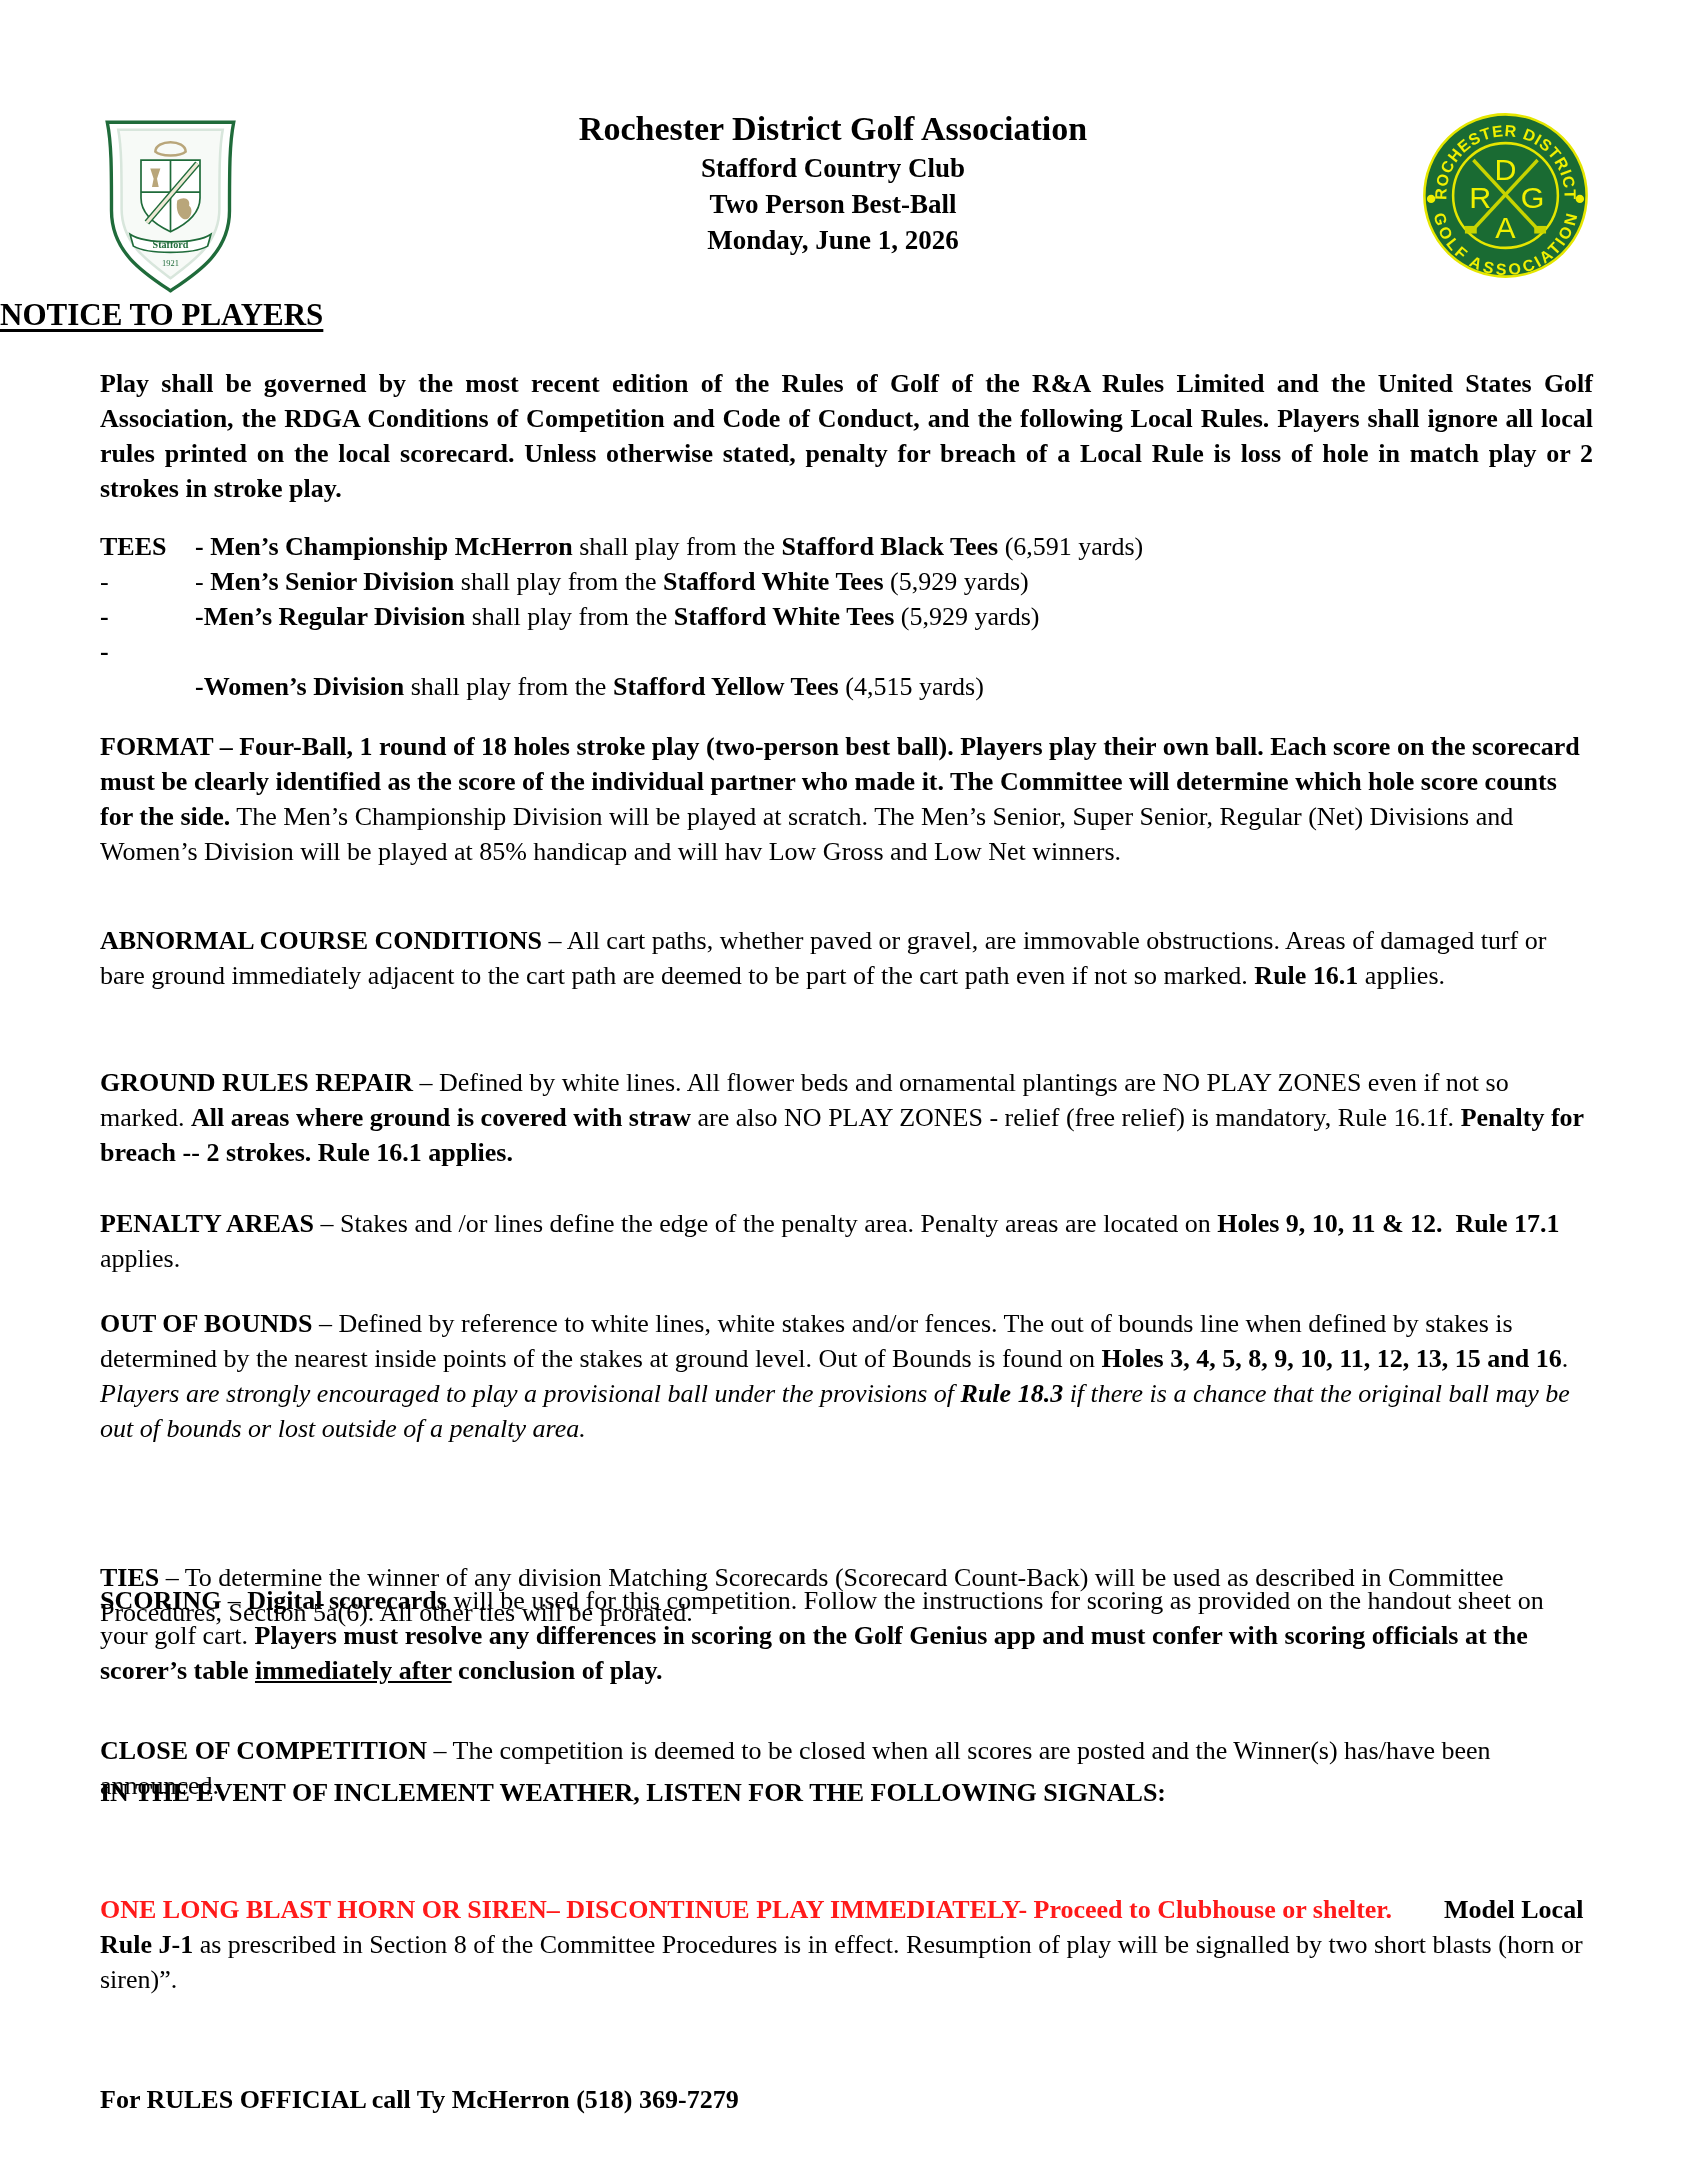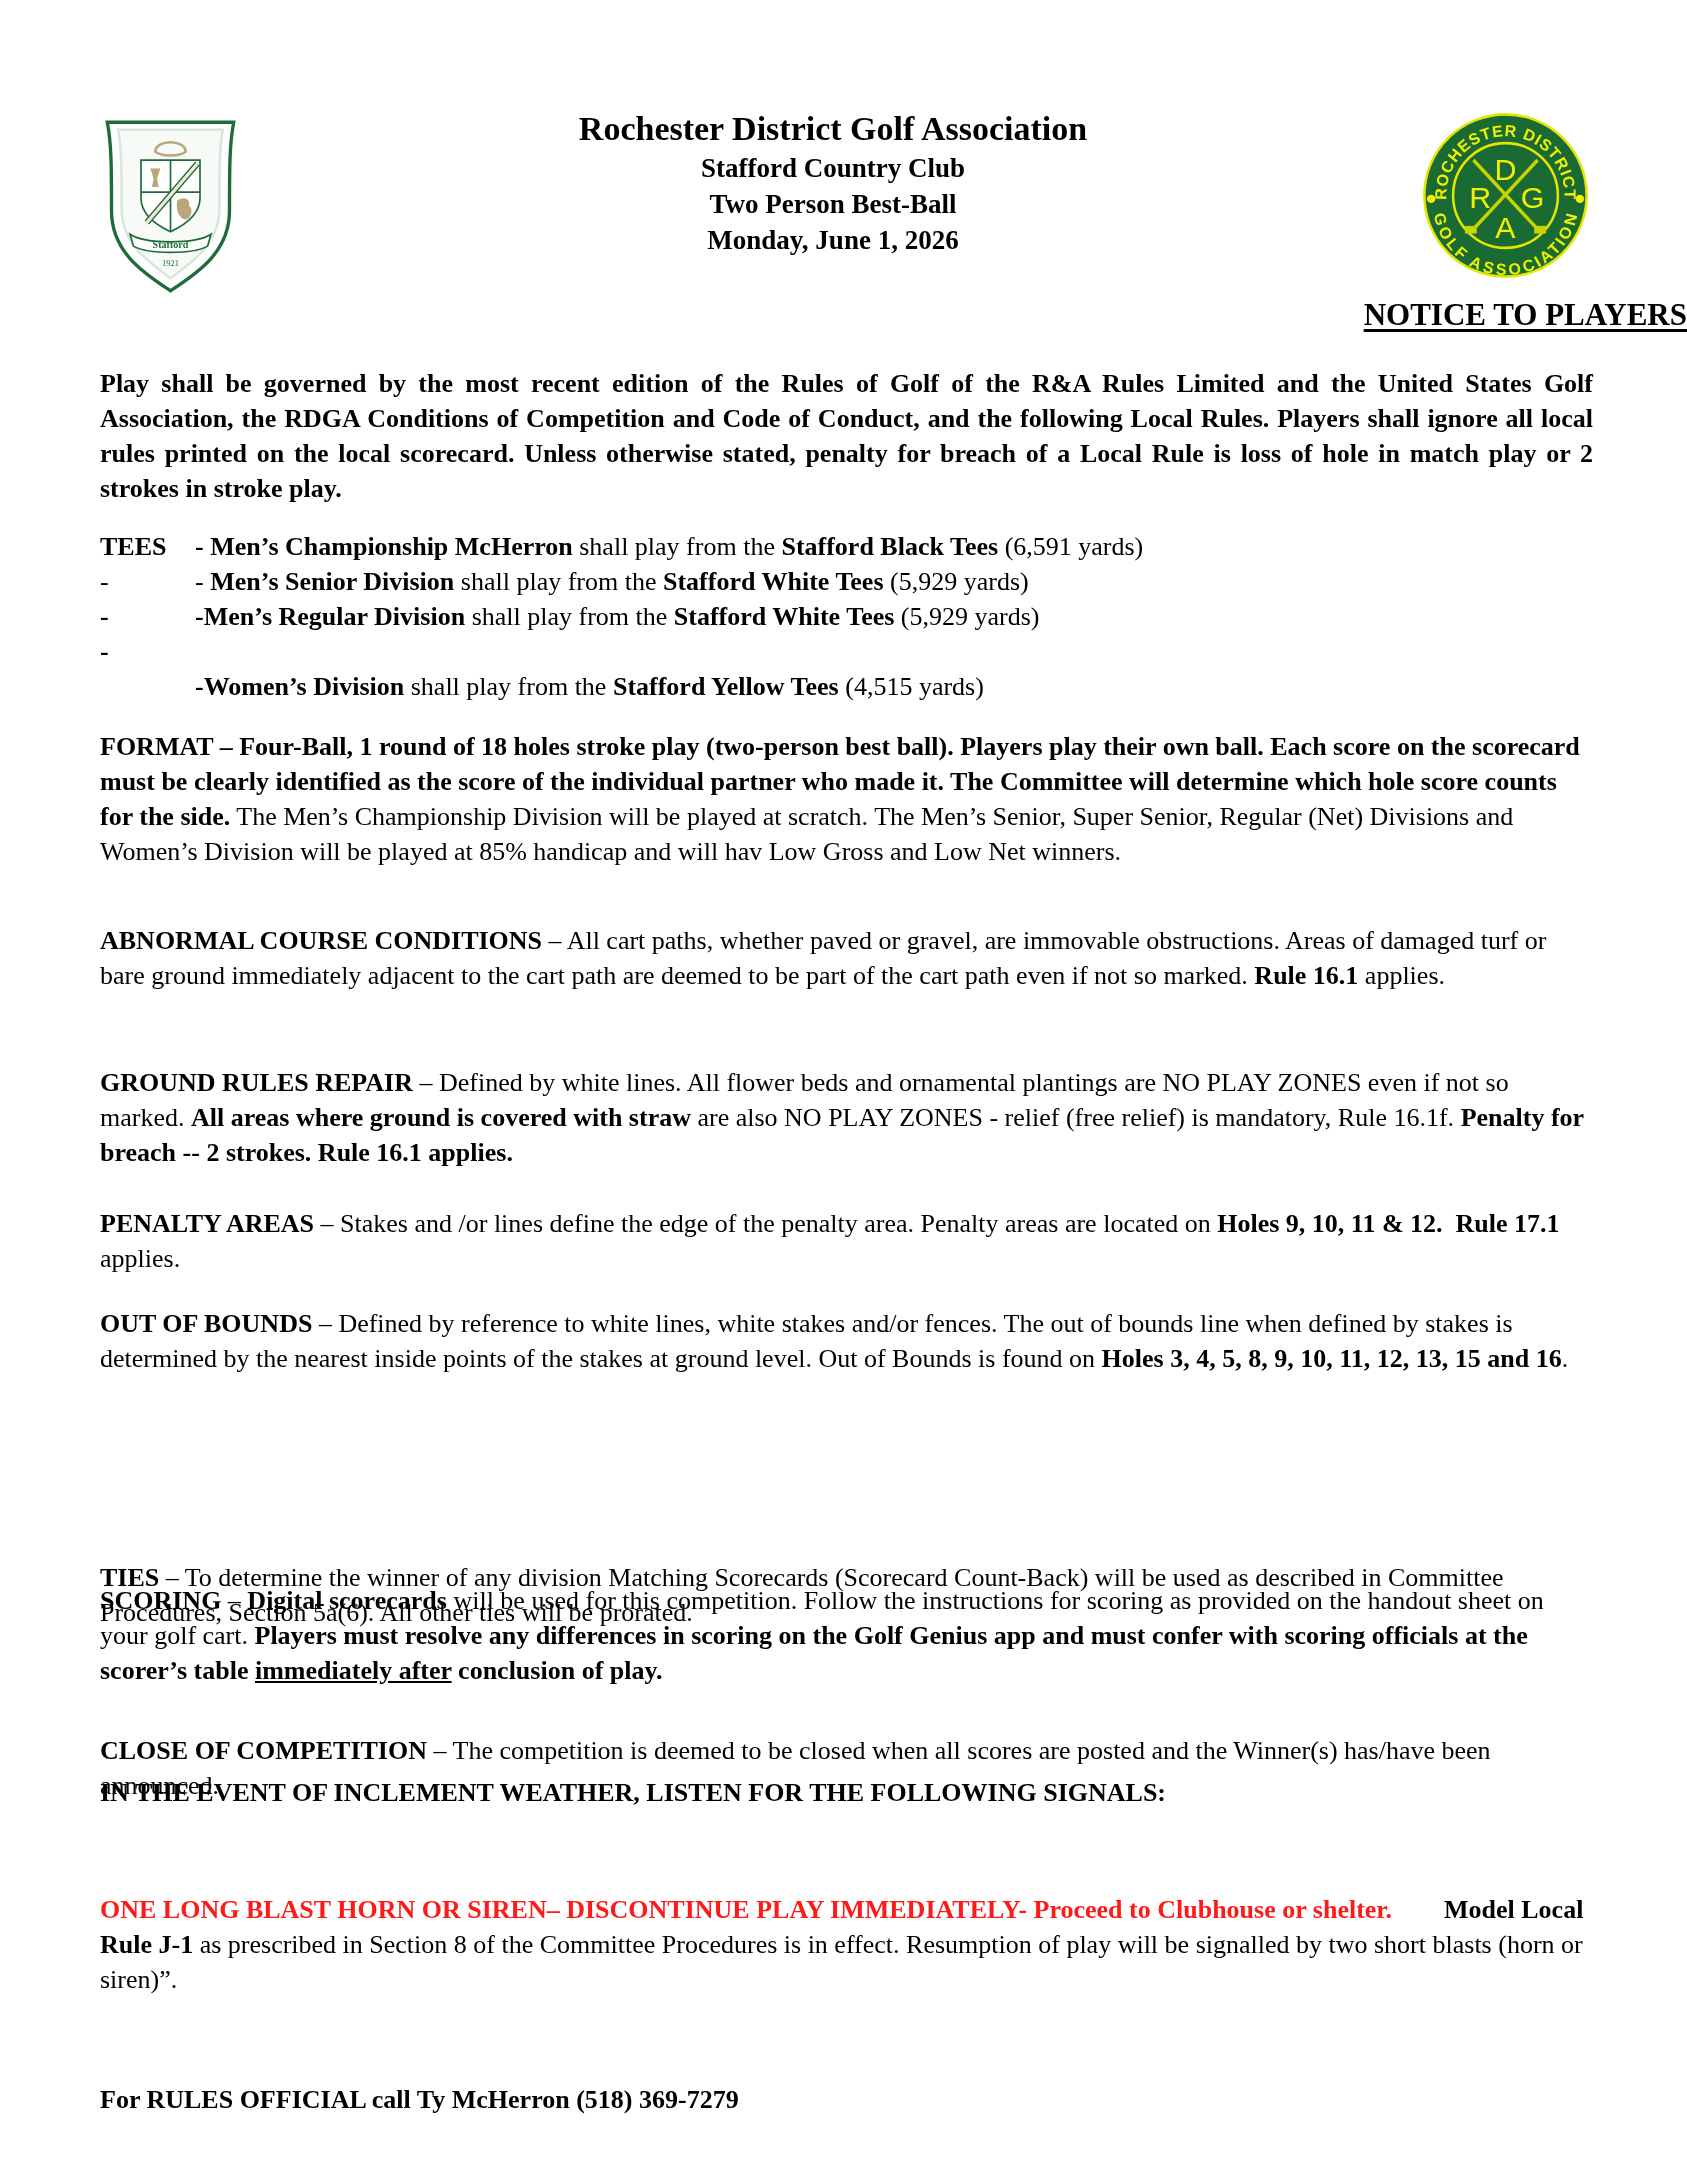--- a/index.html
+++ b/index.html
@@ -7,21 +7,21 @@
       width: 1687px; height: 2183px; position: relative; overflow: hidden;
       font-family: "Liberation Serif", "DejaVu Serif", serif;
       color: #000;
     }
     .page { position: absolute; left: 0; top: 0; width: 1687px; height: 2183px; }
     .logo-left { position: absolute; left: 103px; top: 118px; width: 135px; height: 177px; }
     .logo-right { position: absolute; left: 1421px; top: 111px; width: 169px; height: 169px; }
     .header { position: absolute; left: 411px; width: 844px; top: 108px; text-align: center; font-weight: bold; }
     .h-org { font-size: 34px; line-height: 42px; }
     .h-line { font-size: 27px; line-height: 36px; }
-    .notice-title { position: absolute; left: 0; width: 1687px; top: 297px; text-align: right; font-size: 31px; font-weight: bold; }
+    .notice-title { position: absolute; left: 0; width: 1687px; top: 297px; text-align: left; font-size: 31px; font-weight: bold; }
     .notice-title span { text-decoration: underline; text-decoration-thickness: 2.5px; text-underline-offset: 4.2px; }
     .body-text { position: absolute; left: 100px; width: 1493px; font-size: 26px; line-height: 35px; }
     .justify { text-align: justify; text-align-last: left; }
     .b { font-weight: bold; }
     .i { font-style: italic; }
     .u { text-decoration: underline; }
     .red { color: #ff1a1a; font-weight: bold; }
     .tees-row { display: flex; white-space: nowrap; height: 35px; }
     .tees-col1 { width: 95px; font-weight: bold; }
     .tees-col2 { }
@@ -119,20 +119,23 @@
   </p>
 
   <p class="body-text p" style="top:1206px;">
     <span class="b">PENALTY AREAS</span><span> – Stakes and /or lines define the edge of the penalty area.  Penalty areas are located on </span><span class="b">Holes 9, 10, 11 &amp; 12.</span><span style="white-space:pre">  </span><span class="b">Rule 17.1</span><span> applies.</span>
   </p>
 
   <div class="body-text" style="top:1306px;">
     <p class="p">
       <span class="b">OUT OF BOUNDS</span><span> – Defined by reference to white lines, white stakes and/or fences.  The out of bounds line when defined by stakes is determined by the nearest inside points of the stakes at ground level.  Out of Bounds is found on </span><span class="b">Holes 3, 4, 5, 8, 9, 10, 11, 12, 13, 15 and 16</span><span>.</span>
     </p>
+    <p class="p i">
+      <span>Players are strongly encouraged to play a provisional ball under the provisions of </span><span class="b">Rule 18.3</span><span> if there is a chance that the original ball may be out of bounds or lost outside of a penalty area.</span>
+    </p>
   </div>
 
   <p class="body-text p" style="top:1560px;">
     <span class="b">TIES</span><span> – To determine the winner of any division Matching Scorecards (Scorecard Count-Back) will be used as described in Committee Procedures, Section 5a(6).  All other ties will be prorated.</span>
   </p>
 
   <p class="body-text p" style="top:1583px;">
     <span class="b">SCORING</span><span> – </span><span class="b">Digital scorecards</span><span> will be used for this competition. Follow the instructions for scoring as provided on the handout sheet on your golf cart. </span><span class="b">Players must resolve any differences in scoring on the Golf Genius app and must confer with scoring officials at the scorer’s table </span><span class="b u">immediately after</span><span class="b"> conclusion of play.</span>
   </p>
 

